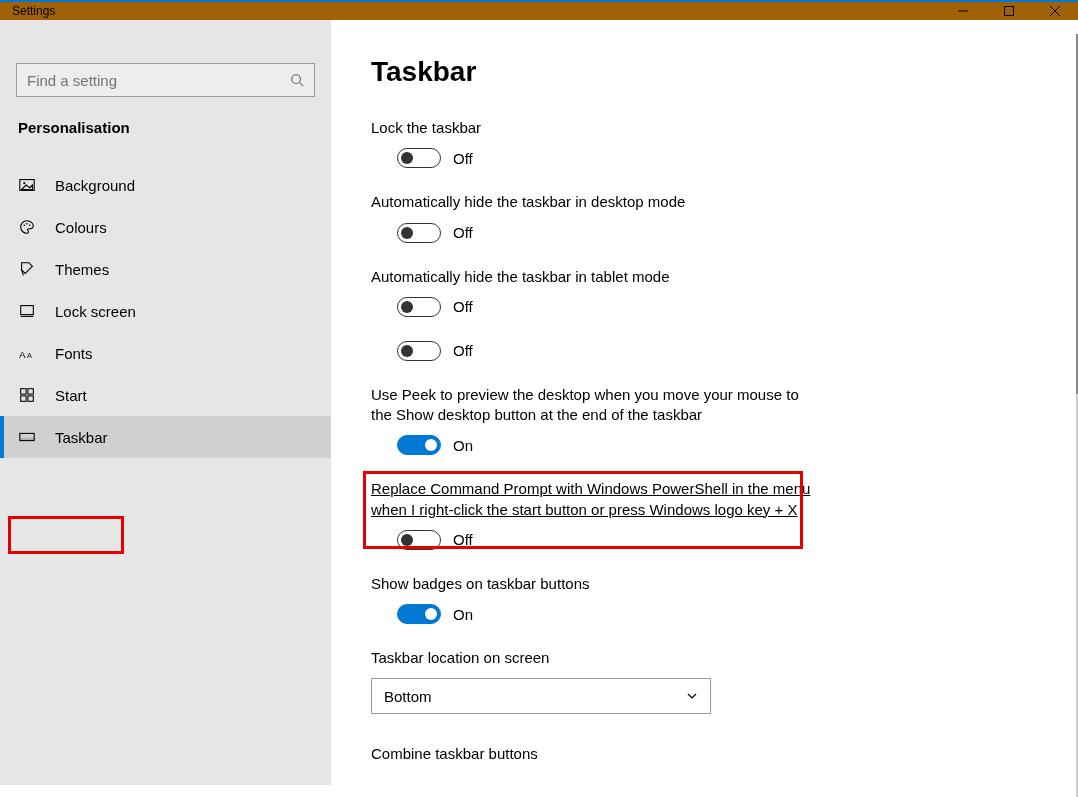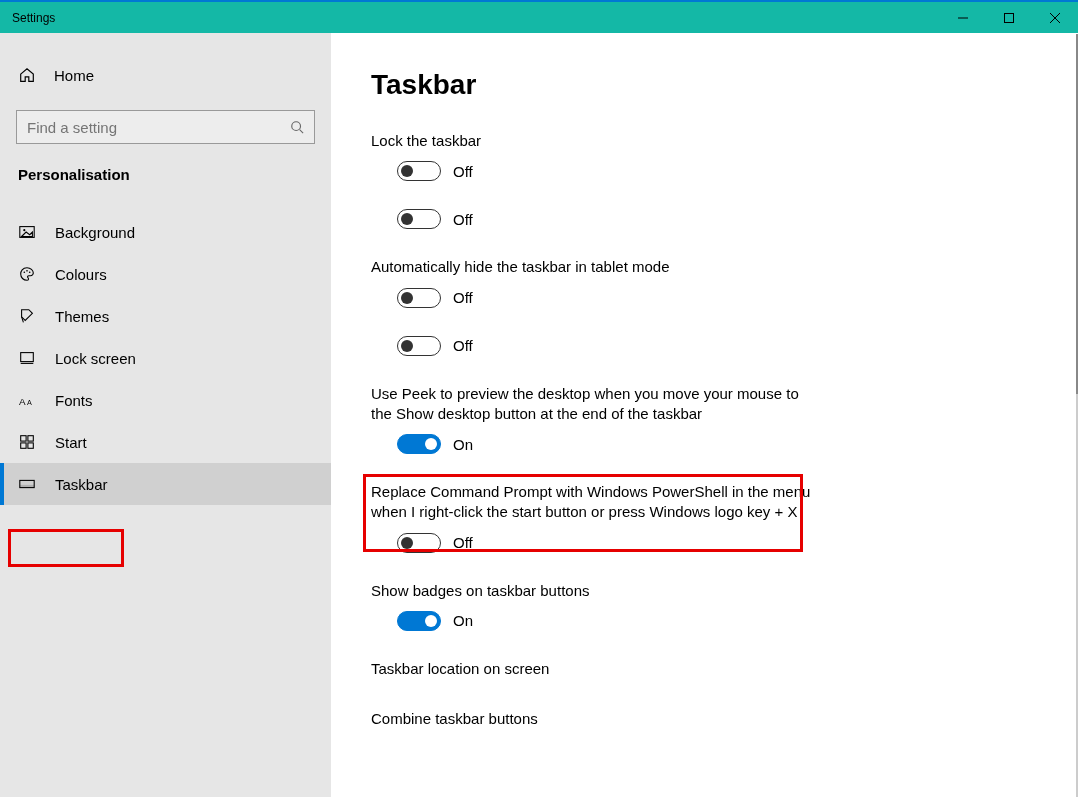--- a/index.html
+++ b/index.html
@@ -1,19 +1,19 @@
 <!DOCTYPE html>
 <html><head>
 <meta charset="utf-8">
 <style>
   * { box-sizing: border-box; margin: 0; padding: 0; font-family: "Segoe UI", Arial, sans-serif; }
   body { width: 1078px; height: 797px; background: #fff; overflow: hidden; position: relative; }
 
   
-  .titlebar { height: 33px; border-top: 2px solid #0078d4; background: #14b8a6; display: flex; align-items: center; padding-left: 12px; }
+  .titlebar { height: 20px; border-top: 2px solid #0078d4; background: #a16207; display: flex; align-items: center; padding-left: 12px; }
   .titlebar-title { font-size: 12px; color: #000; }
   .titlebar-controls { margin-left: auto; display: flex; }
   .titlebar-btn { width: 46px; height: 30px; display: flex; align-items: center; justify-content: center; }
   .titlebar-btn svg { width: 10px; height: 10px; }
 
   .app-body { display: flex; height: calc(100% - 32px); }
 
   
   .sidebar { width: 331px; background: #e6e6e6; padding-top: 25px; position: relative; }
   .home-row { display: flex; align-items: center; padding: 8px 16px 8px 18px; gap: 18px; font-size: 15px; }
@@ -24,21 +24,21 @@
   .nav-item { display: flex; align-items: center; gap: 19px; padding: 12px 18px; font-size: 15px; cursor: default; }
   .nav-item svg, .home-row svg { width: 18px; height: 18px; flex-shrink: 0; }
   .nav-item.active { background: #d0d0d0; }
   .nav-item.active-indicator { position: relative; }
   .nav-item.active-indicator::before { content: ""; position: absolute; left: 0; top: 0; bottom: 0; width: 4px; background: #0078d4; }
   .red-box { position: absolute; left: 8px; top: 496px; width: 116px; height: 38px; border: 3px solid #e60000; pointer-events: none; }
 
   
   .main { flex: 1; padding: 36px 40px 0 40px; overflow-y: auto; position: relative; }
   .page-title { font-size: 28px; font-weight: 600; margin-bottom: 30px; }
-  .setting { margin-bottom: 24px; margin-top: 28px; }
+  .setting { margin-bottom: 24px; }
   .setting-label { font-size: 15px; color: #000; margin-bottom: 10px; max-width: 440px; line-height: 1.35; }
   .toggle-row { display: flex; align-items: center; gap: 12px; padding-left: 26px; }
   .toggle { width: 44px; height: 20px; border-radius: 10px; position: relative; border: 1px solid #333; background: #fff; }
   .toggle .knob { width: 12px; height: 12px; border-radius: 50%; background: #333; position: absolute; top: 3px; left: 3px; }
   .toggle.on { background: #0078d4; border-color: #0078d4; }
   .toggle.on .knob { background: #fff; left: auto; right: 3px; }
   .toggle-state { font-size: 15px; }
 
   .red-box-main { position: absolute; border: 3px solid #e60000; pointer-events: none; }
 
@@ -71,26 +71,20 @@
           <line x1="0" y1="0" x2="10" y2="10" stroke="#000" stroke-width="1"></line>
           <line x1="10" y1="0" x2="0" y2="10" stroke="#000" stroke-width="1"></line>
         </svg>
     </div>
   </div>
 </div>
 
 <div class="app-body">
 
   <div class="sidebar">
-    <div class="home-row">
-      <svg viewBox="0 0 20 20">
-          <path d="M3 9 L10 3 L17 9 V17 H12 V12 H8 V17 H3 Z" fill="none" stroke="#000" stroke-width="1.3"></path>
-        </svg>
-      <span>Home</span>
-    </div>
     <div class="search-box">
       <input type="text" placeholder="Find a setting" style="">
       <svg viewBox="0 0 16 16" width="14" height="14">
           <circle cx="7" cy="7" r="5" fill="none" stroke="#666" stroke-width="1.3"></circle>
           <line x1="11" y1="11" x2="15" y2="15" stroke="#666" stroke-width="1.3"></line>
         </svg>
     </div>
     <div class="section-label">Personalisation</div>
 
     <div class="nav-list">
@@ -159,20 +153,21 @@
       <div class="setting-label">Lock the taskbar</div>
       <div class="toggle-row">
         <div class="toggle">
             <div class="knob"></div>
           </div>
         <span class="toggle-state">Off</span>
       </div>
     </div>
 
     <div class="setting">
+      <div class="setting-label">Automatically hide the taskbar in desktop mode</div>
       <div class="toggle-row">
         <div class="toggle">
             <div class="knob"></div>
           </div>
         <span class="toggle-state">Off</span>
       </div>
     </div>
 
     <div class="setting">
       <div class="setting-label">Automatically hide the taskbar in tablet mode</div>
@@ -196,21 +191,21 @@
     <div class="setting">
       <div class="setting-label">Use Peek to preview the desktop when you move your mouse to the Show desktop button at the end of the taskbar</div>
       <div class="toggle-row">
         <div class="toggle on">
             <div class="knob"></div>
           </div>
         <span class="toggle-state">On</span>
       </div>
     </div>
 
-    <div class="setting" style="position:relative;">
+    <div class="setting" style="position:relative;text-decoration:underline;">
       <div class="setting-label">Replace Command Prompt with Windows PowerShell in the menu when I right-click the start button or press Windows logo key + X</div>
       <div class="toggle-row">
         <div class="toggle">
             <div class="knob"></div>
           </div>
         <span class="toggle-state">Off</span>
       </div>
       <div class="red-box-main" style="left:-8px; top:-8px; width:440px; height:78px;"></div>
     </div>
 
@@ -219,20 +214,26 @@
       <div class="toggle-row">
         <div class="toggle on">
             <div class="knob"></div>
           </div>
         <span class="toggle-state">On</span>
       </div>
     </div>
 
     <div class="setting">
       <div class="setting-label">Taskbar location on screen</div>
+      <div class="select-box">
+        <span>Bottom</span>
+        <svg class="chev" viewBox="0 0 12 12">
+            <path d="M2 4 L6 8 L10 4" fill="none" stroke="#000" stroke-width="1.2"></path>
+          </svg>
+      </div>
     </div>
 
     <div class="setting" style="margin-top:30px;">
       <div class="setting-label">Combine taskbar buttons</div>
 
     </div>
 
   </div>
 </div>
 

